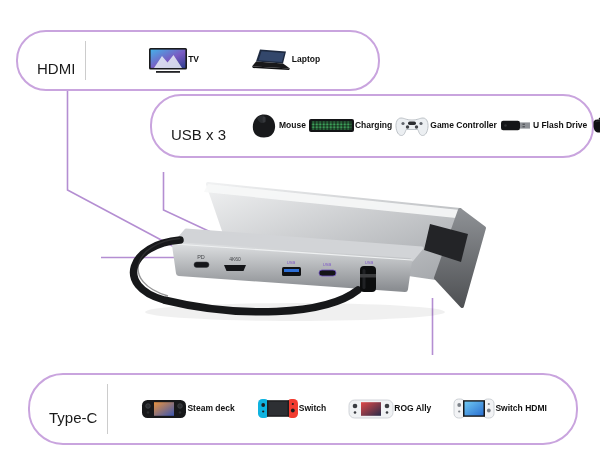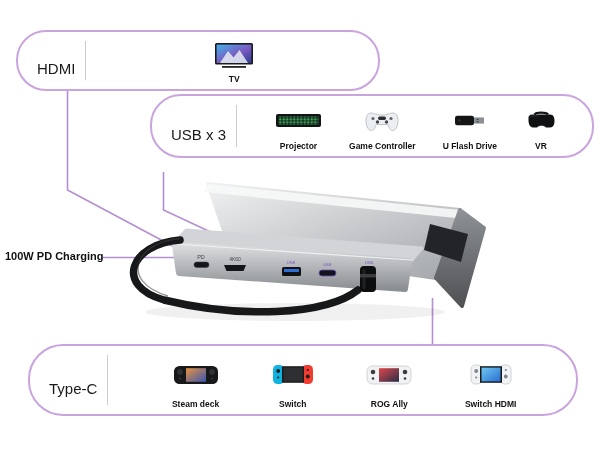--- a/index.html
+++ b/index.html
@@ -12,28 +12,28 @@
   .pd-note{
     position:absolute;left:5px;top:250px;z-index:2;
     font-size:11px;font-weight:bold;color:#111;white-space:nowrap;
   }
   .bubble{
     position:absolute;z-index:2;background:#fff;
     border:2px solid #c9a4de;display:flex;align-items:stretch;
   }
   .bubble.hdmi{left:16px;top:30px;width:360px;height:57px;border-radius:30px;}
   .bubble.usb{left:150px;top:94px;width:440px;height:60px;border-radius:31px;}
-  .bubble.typec{left:28px;top:344px;width:546px;height:68px;border-radius:35px;}
+  .bubble.typec{left:28px;top:373px;width:546px;height:68px;border-radius:35px;}
   .bubble-title{
     display:flex;align-items:center;padding:16px 10px 0 19px;
     font-size:15px;color:#1a1a1a;white-space:nowrap;
   }
   .divider{width:1px;background:#cccccc;margin:9px 4px 9px 0;}
   .items{flex:1;display:flex;justify-content:space-evenly;align-items:stretch;padding:0 8px;}
-  .item{display:flex;flex-direction:column;align-items:center;justify-content:flex-end;padding:4px 1px 5px;}
+  .item{display:flex;flex-direction:row;align-items:center;justify-content:flex-end;padding:4px 1px 5px;}
   .item .icon{flex:1;display:flex;align-items:center;justify-content:center;}
   .item-label{font-size:8.5px;font-weight:bold;color:#111;white-space:nowrap;line-height:1.1;}
 </style>
 </head>
 <body>
 
 <div class="stage">
 
   <svg class="lines" viewBox="0 0 600 450">
     <path d="M67.5 88 L67.5 190 L180 250" fill="none" stroke="#b48ed2" stroke-width="1.6"></path>
@@ -82,21 +82,20 @@
     <rect x="199" y="100" width="17" height="6" rx="3" fill="#131417" stroke="#6f4fc0" stroke-width="0.8"></rect>
     <text x="249" y="94" font-size="4.2" fill="#7e57c8" text-anchor="middle" font-family="Liberation Sans, sans-serif">USB</text>
 
     <path d="M60 70 C 10 74, -6 116, 44 130 C 118 148, 205 146, 238 120" fill="none" stroke="#17181a" stroke-width="7.5" stroke-linecap="round"></path>
     <path d="M60 68.5 C 14 72.5, 0 112, 48 126" fill="none" stroke="#3f4042" stroke-width="1.4" opacity="0.55"></path>
     <rect x="240" y="96" width="16" height="26" rx="4" fill="#0c0d0e"></rect>
     <rect x="242.5" y="99" width="3" height="20" rx="1.5" fill="#2a2b2d" opacity="0.7"></rect>
     <rect x="240" y="104" width="16" height="3.5" fill="#3c3d3f"></rect>
   </svg>
 
-  <div class="pd-note">100W PD Charging</div>
 
   <div class="bubble hdmi">
     <div class="bubble-title">HDMI</div>
     <div class="divider"></div>
     <div class="items">
       <div class="item">
         <span class="icon">
           <svg width="40" height="27" viewBox="0 0 40 27">
             <defs>
                 <linearGradient id="tvg" x1="0" y1="0" x2="1" y2="1">
@@ -106,41 +105,62 @@
             </linearGradient>
               </defs>
             <rect x="1" y="1" width="38" height="21.5" rx="1.5" fill="#1a1b1d"></rect>
             <rect x="2.6" y="2.6" width="34.8" height="18.3" fill="url(#tvg)"></rect>
             <path d="M6 20.9 L14 9 L19.5 15.5 L25.5 8 L34 20.9 Z" fill="#e8edf5" opacity="0.85"></path>
             <rect x="8" y="24" width="24" height="1.8" fill="#222326"></rect>
           </svg>
         </span>
         <span class="item-label">TV</span>
       </div>
+      <div class="item">
+        <span class="icon">
+          <svg width="42" height="24" viewBox="0 0 42 24">
+            <polygon points="10,1.5 36,3.5 33,15.5 6,13.5" fill="#1e2a40"></polygon>
+            <polygon points="11.5,3.2 34.3,5 31.8,13.9 8.6,12.2" fill="#33476b"></polygon>
+            <polygon points="6,13.5 33,15.5 40,20.5 2,18.5" fill="#18181a"></polygon>
+            <polygon points="2,18.5 40,20.5 39,22 3,20" fill="#0e0e10"></polygon>
+          </svg>
+        </span>
+        <span class="item-label">Laptop</span>
+      </div>
     </div>
   </div>
 
   <div class="bubble usb">
     <div class="bubble-title">USB x 3</div>
     <div class="divider"></div>
     <div class="items">
       <div class="item">
         <span class="icon">
+          <svg width="30" height="26" viewBox="0 0 30 26">
+            <path d="M15 1.5 C 23.5 1.5 26.8 9 26 15 C 25.2 21.5 21 24.5 15 24.5 C 8.2 24.5 3.8 20.8 3.8 14 C 3.8 7 8.5 1.5 15 1.5 Z" fill="#18191b"></path>
+            <path d="M8 5 C 10 3 13 2.5 15 2.6 L 15 10 C 11 10.5 9 8 8 5 Z" fill="#2d2f33" opacity="0.8"></path>
+            <rect x="13.6" y="3.6" width="3" height="6" rx="1.5" fill="#35373b"></rect>
+          </svg>
+        </span>
+        <span class="item-label">Mouse</span>
+      </div>
+      <div class="item">
+        <span class="icon">
           <svg width="47" height="17" viewBox="0 0 47 17">
             <defs>
                 <pattern id="kbkeys" width="3.5" height="2.9" patternUnits="userSpaceOnUse">
               <rect x="0.4" y="0.4" width="2.7" height="2.1" rx="0.4" fill="#45b865"></rect>
             </pattern>
               </defs>
             <rect x="1" y="2" width="45" height="13" rx="2" fill="#131416"></rect>
             <rect x="3" y="4" width="41" height="9" rx="1" fill="#0a0b0c"></rect>
             <rect x="3.5" y="4.5" width="40" height="8.2" fill="url(#kbkeys)"></rect>
           </svg>
         </span>
-        <span class="item-label">Projector</span>
+        <span class="item-label">Charging</span>
       </div>
       <div class="item">
         <span class="icon">
           <svg width="36" height="24" viewBox="0 0 36 24">
             <path d="M7 4 C 3 4 1.6 9 2 13 C 2.5 18 4.5 21.5 7.5 21.5 C 10.5 21.5 11.2 17.5 12.2 15.5 L 23.8 15.5 C 24.8 17.5 25.5 21.5 28.5 21.5 C 31.5 21.5 33.5 18 34 13 C 34.4 9 33 4 29 4 C 25.5 4 24 6 18 6 C 12 6 10.5 4 7 4 Z" fill="#eceff2" stroke="#b7bcc2" stroke-width="0.9"></path>
             <rect x="14" y="7.5" width="8" height="3.4" rx="1.7" fill="#2b2d30"></rect>
             <circle cx="9" cy="9.5" r="1.6" fill="#60646b"></circle>
             <circle cx="27" cy="9.5" r="1.6" fill="#60646b"></circle>
             <circle cx="13.5" cy="13" r="1.7" fill="#43464b"></circle>
             <circle cx="22.5" cy="13" r="1.7" fill="#43464b"></circle>

